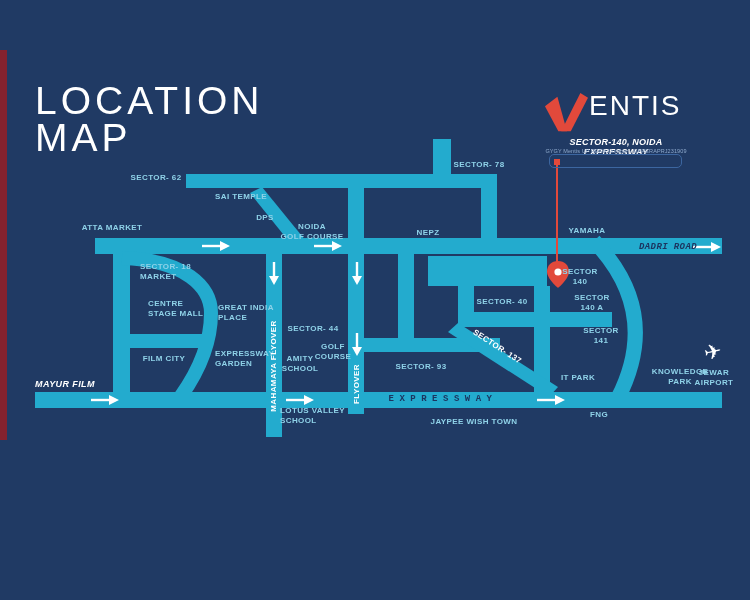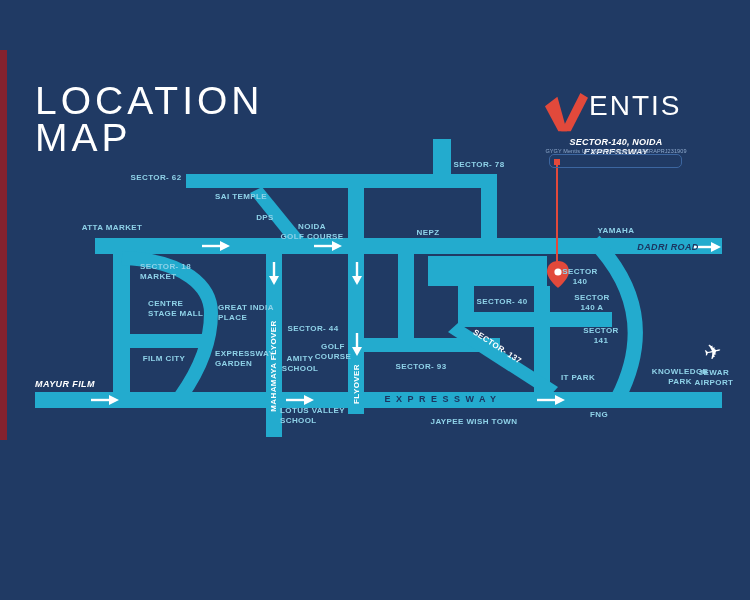--- a/index.html
+++ b/index.html
@@ -4,21 +4,21 @@
 <style>
   html,body{margin:0;padding:0;}
   body{font-family:"Liberation Sans",sans-serif;}
   .stage{position:relative;width:750px;height:600px;background:#203a64;overflow:hidden;}
   .maroon-bar{position:absolute;left:0;top:50px;width:7px;height:390px;background:#84222f;}
   .title{position:absolute;left:35px;top:82px;color:#ffffff;font-size:39px;letter-spacing:4px;line-height:37px;font-weight:400;white-space:pre-line;}
   .map-svg{position:absolute;left:0;top:0;z-index:1;}
   .lbl{position:absolute;z-index:3;transform:translate(-50%,-50%);color:#8fd2e8;font-size:8px;font-weight:bold;letter-spacing:.4px;text-align:center;white-space:pre-line;line-height:10px;}
   .lbl.la{transform:none;text-align:left;}
   .lbl.white{color:#ffffff;}
-  .lbl.navy{color:#1c3560;font-style:italic;font-size:9px;}
+  .lbl.navy{color:#1c3560;font-style:italic;font-size:9px;font-family:Liberation Mono, monospace;}
   .lbl.rot-90{transform:translate(-50%,-50%) rotate(-90deg);}
   .lbl.rot33{transform:translate(-50%,-50%) rotate(33deg);}
   .lbl.exp{font-style:normal;letter-spacing:5.5px;font-size:9px;}
   .lbl.wit{font-style:italic;font-size:9px;}
   .plane{position:absolute;z-index:3;color:#ffffff;font-size:21px;transform:translate(-50%,-50%) rotate(-12deg);}
   .logo{position:absolute;left:540px;top:86px;width:152px;z-index:3;}
   .logo .vmark{position:absolute;left:4px;top:6px;}
   .logo .brand{position:absolute;left:49px;top:4px;color:#ffffff;font-size:28px;font-weight:normal;letter-spacing:2px;}
   .logo .tagline{position:absolute;left:0;top:51px;width:152px;text-align:center;color:#ffffff;font-size:9px;font-weight:bold;font-style:italic;letter-spacing:.2px;}
   .logo .rera{position:absolute;left:0;top:62px;width:152px;text-align:center;color:#8ea9cc;font-size:5.5px;letter-spacing:.1px;}
@@ -99,21 +99,21 @@
     <div class="rerabox"></div>
   </div>
 
   <div class="lbl" style="left:156px;top:178px">SECTOR- 62</div>
   <div class="lbl" style="left:241px;top:197px">SAI TEMPLE</div>
   <div class="lbl" style="left:265px;top:218px">DPS</div>
   <div class="lbl" style="left:112px;top:228px">ATTA MARKET</div>
   <div class="lbl" style="left:312px;top:232px">NOIDA
 GOLF COURSE</div>
   <div class="lbl" style="left:428px;top:233px">NEPZ</div>
-  <div class="lbl" style="left:616px;top:231px">YAMAHA</div>
+  <div class="lbl" style="left:587px;top:231px">YAMAHA</div>
   <div class="lbl navy wit" style="left:668px;top:247px">DADRI ROAD</div>
   <div class="lbl" style="left:479px;top:165px">SECTOR- 78</div>
   <div class="lbl la" style="left:140px;top:262px">SECTOR- 18
 MARKET</div>
   <div class="lbl la" style="left:148px;top:299px">CENTRE
 STAGE MALL</div>
   <div class="lbl la" style="left:218px;top:303px">GREAT INDIA
 PLACE</div>
   <div class="lbl" style="left:164px;top:359px">FILM CITY</div>
   <div class="lbl la" style="left:215px;top:349px">EXPRESSWAY

